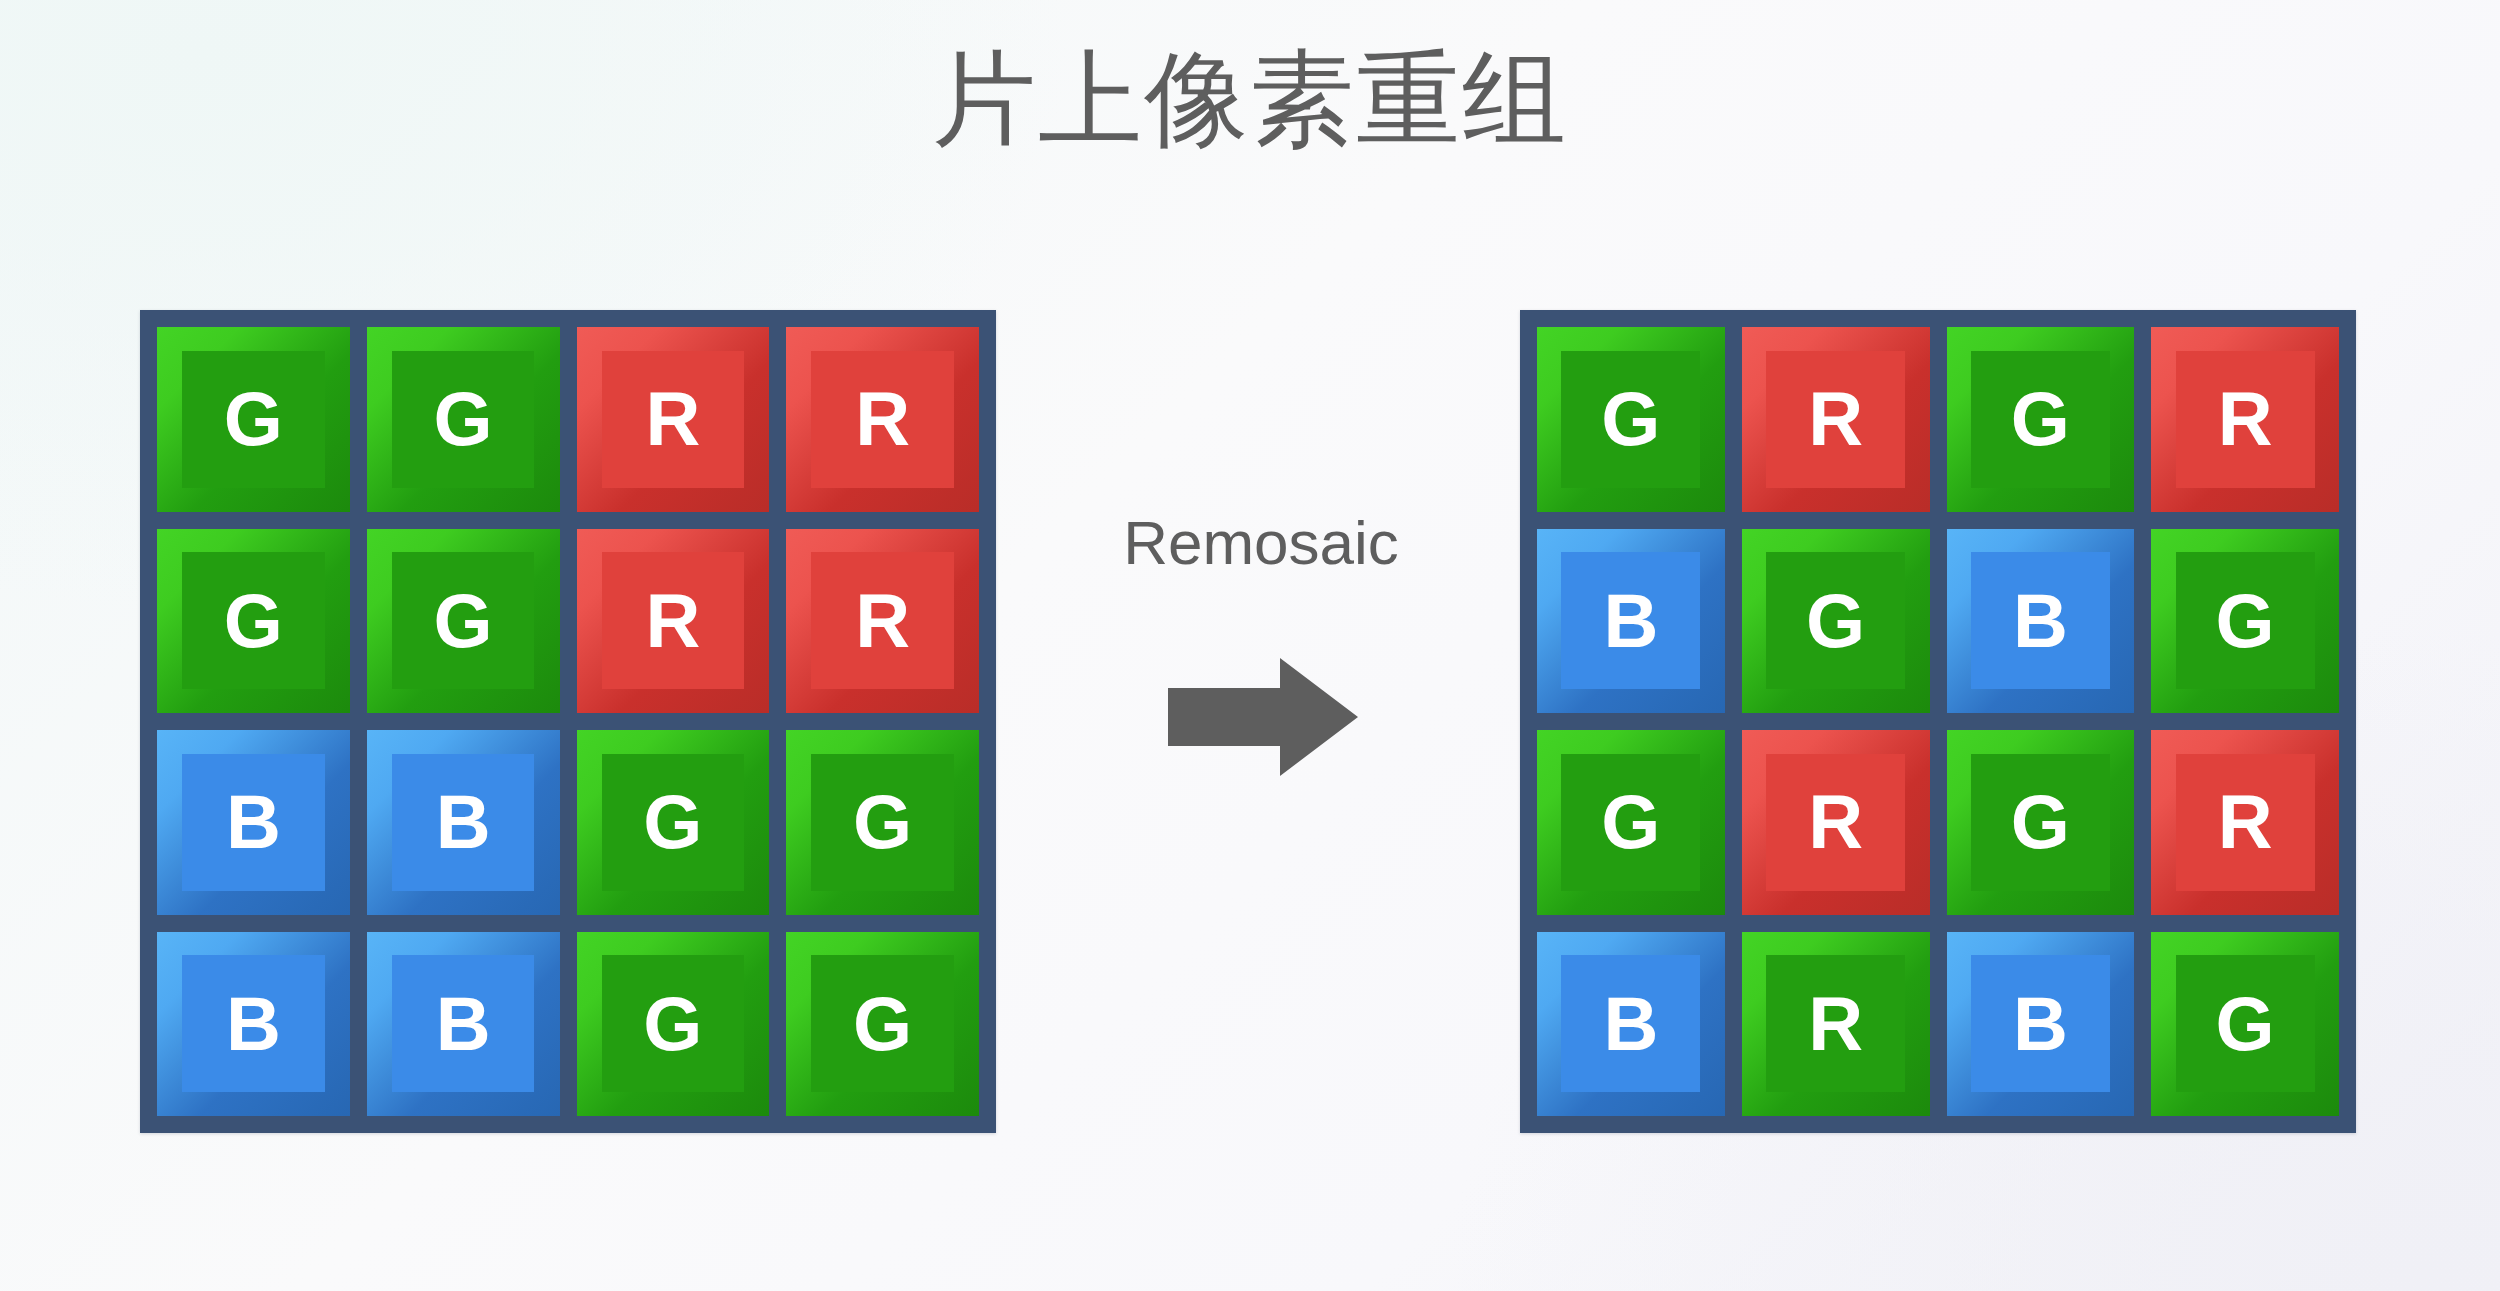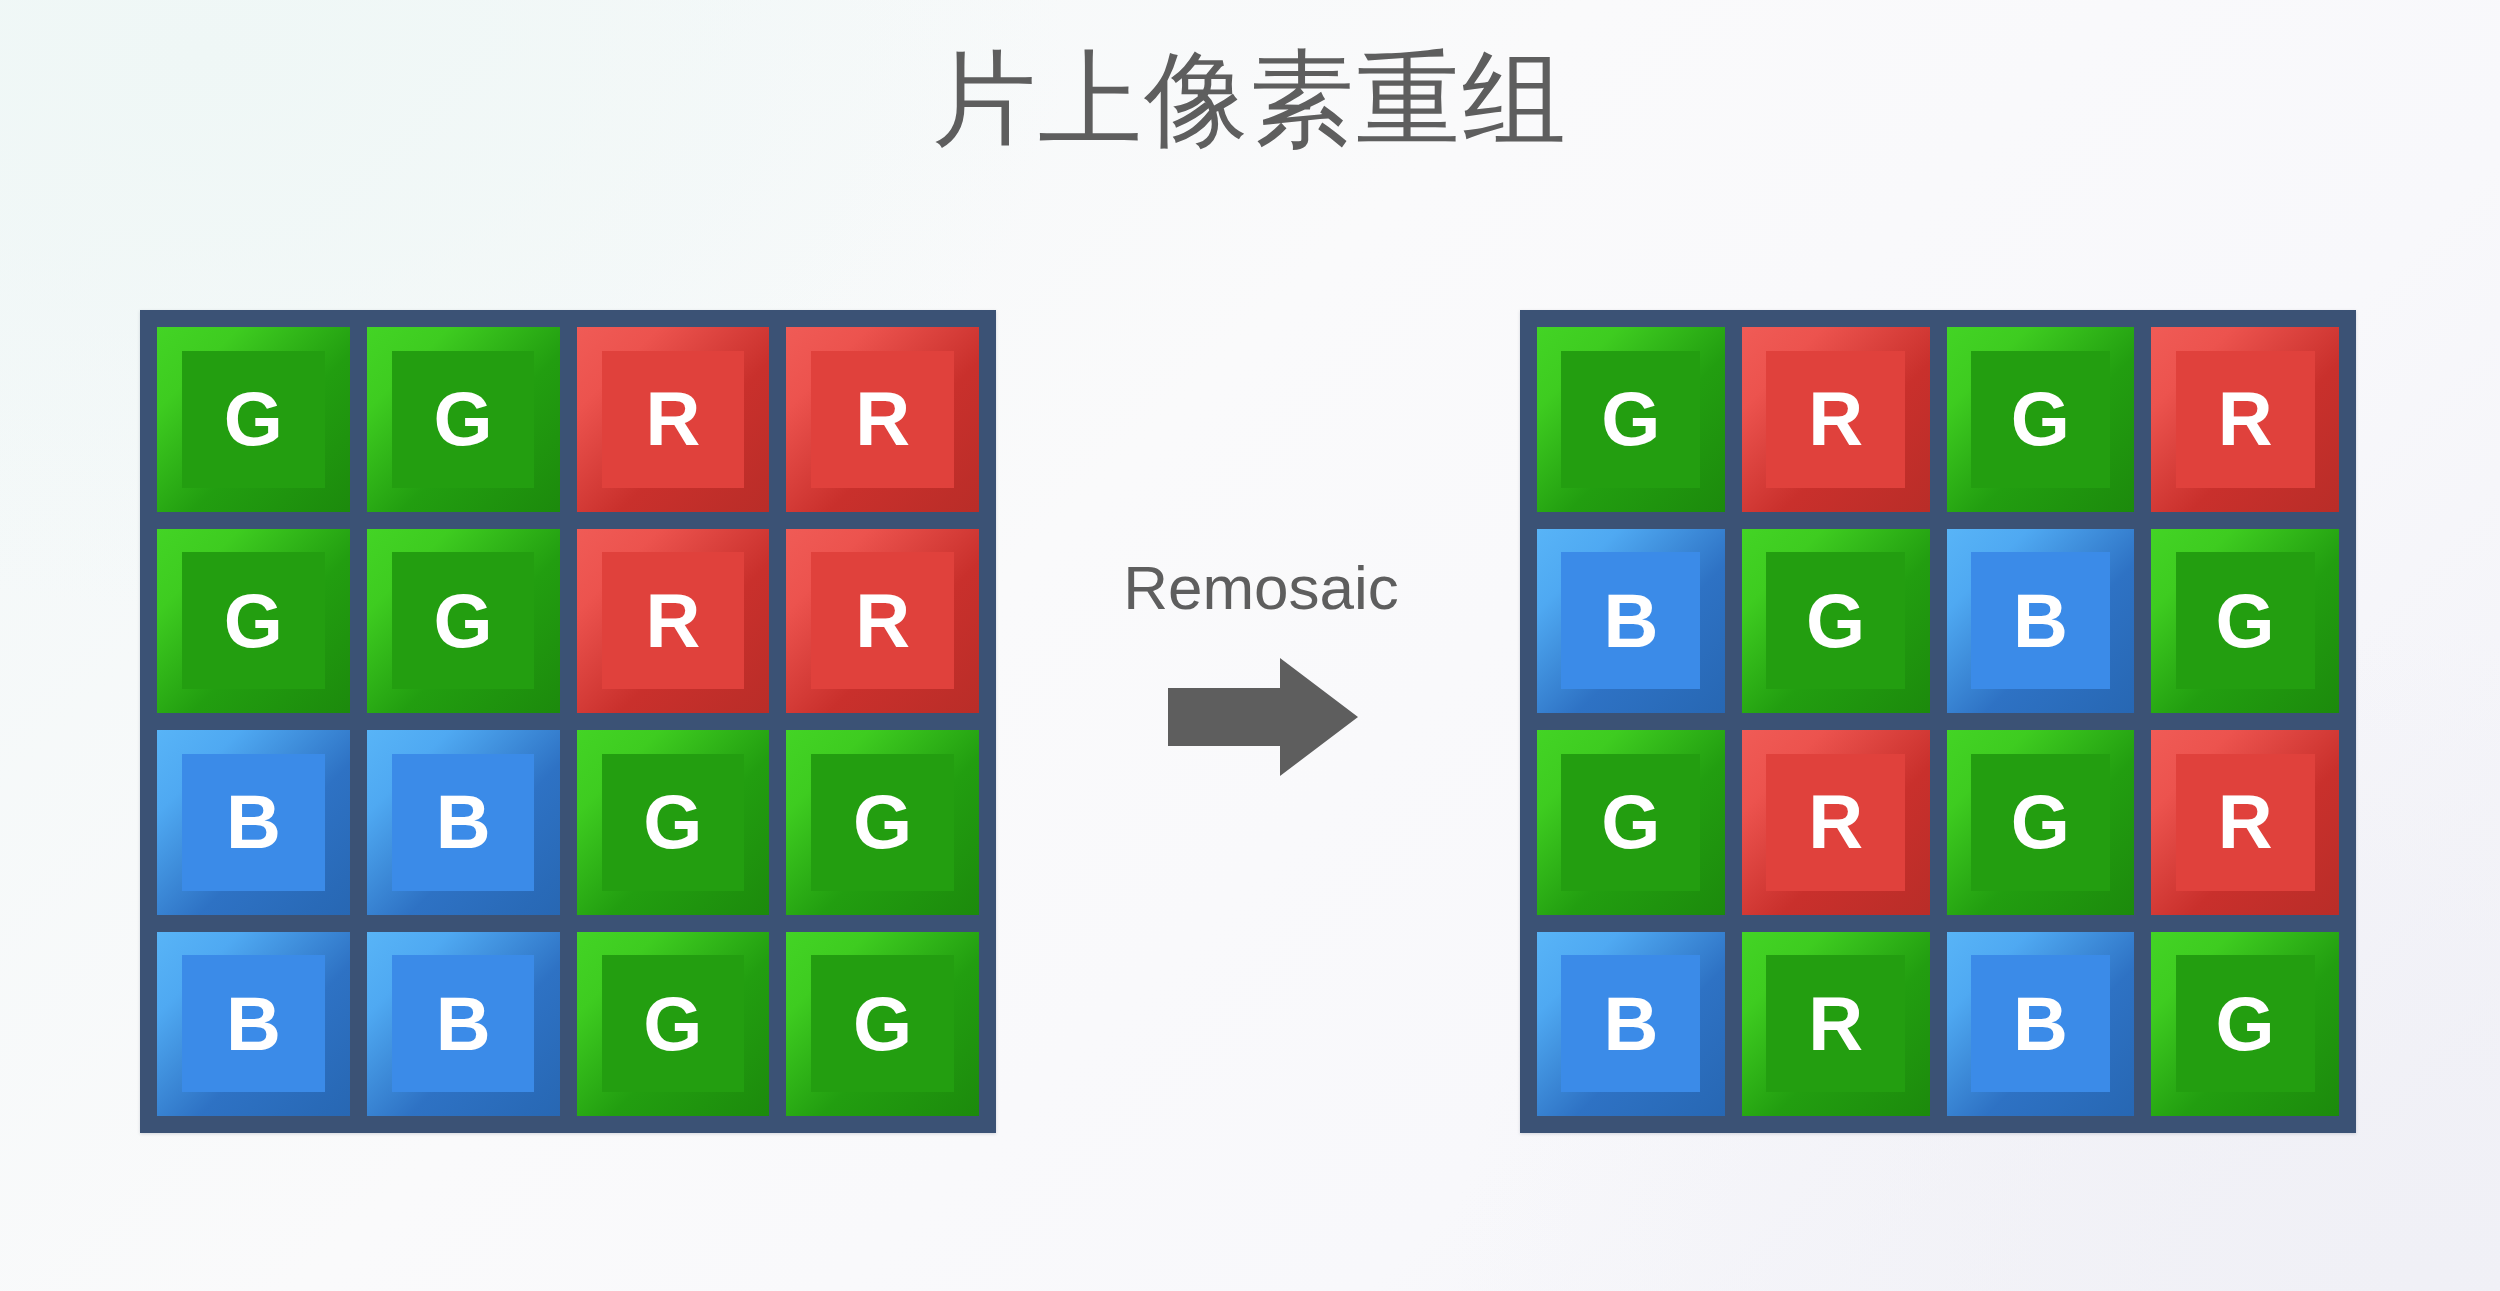--- a/index.html
+++ b/index.html
@@ -107,21 +107,21 @@
   
   .tile.B .bevel {
     background: linear-gradient(135deg, #58B4F7 0%, #4FA9F2 22%, #2E72C4 60%, #2767B3 100%);
   }
   .tile.B .face { background: #3B8BE8; }
 
   
   .remosaic-label {
     position: absolute;
     left: 1046px;
-    top: 552px;
+    top: 507px;
     width: 430px;
     text-align: center;
     font-size: 62px;
     font-weight: 400;
     color: #5E5E5E;
     white-space: nowrap;
   }
   .arrow {
     position: absolute;
     left: 1168px;

